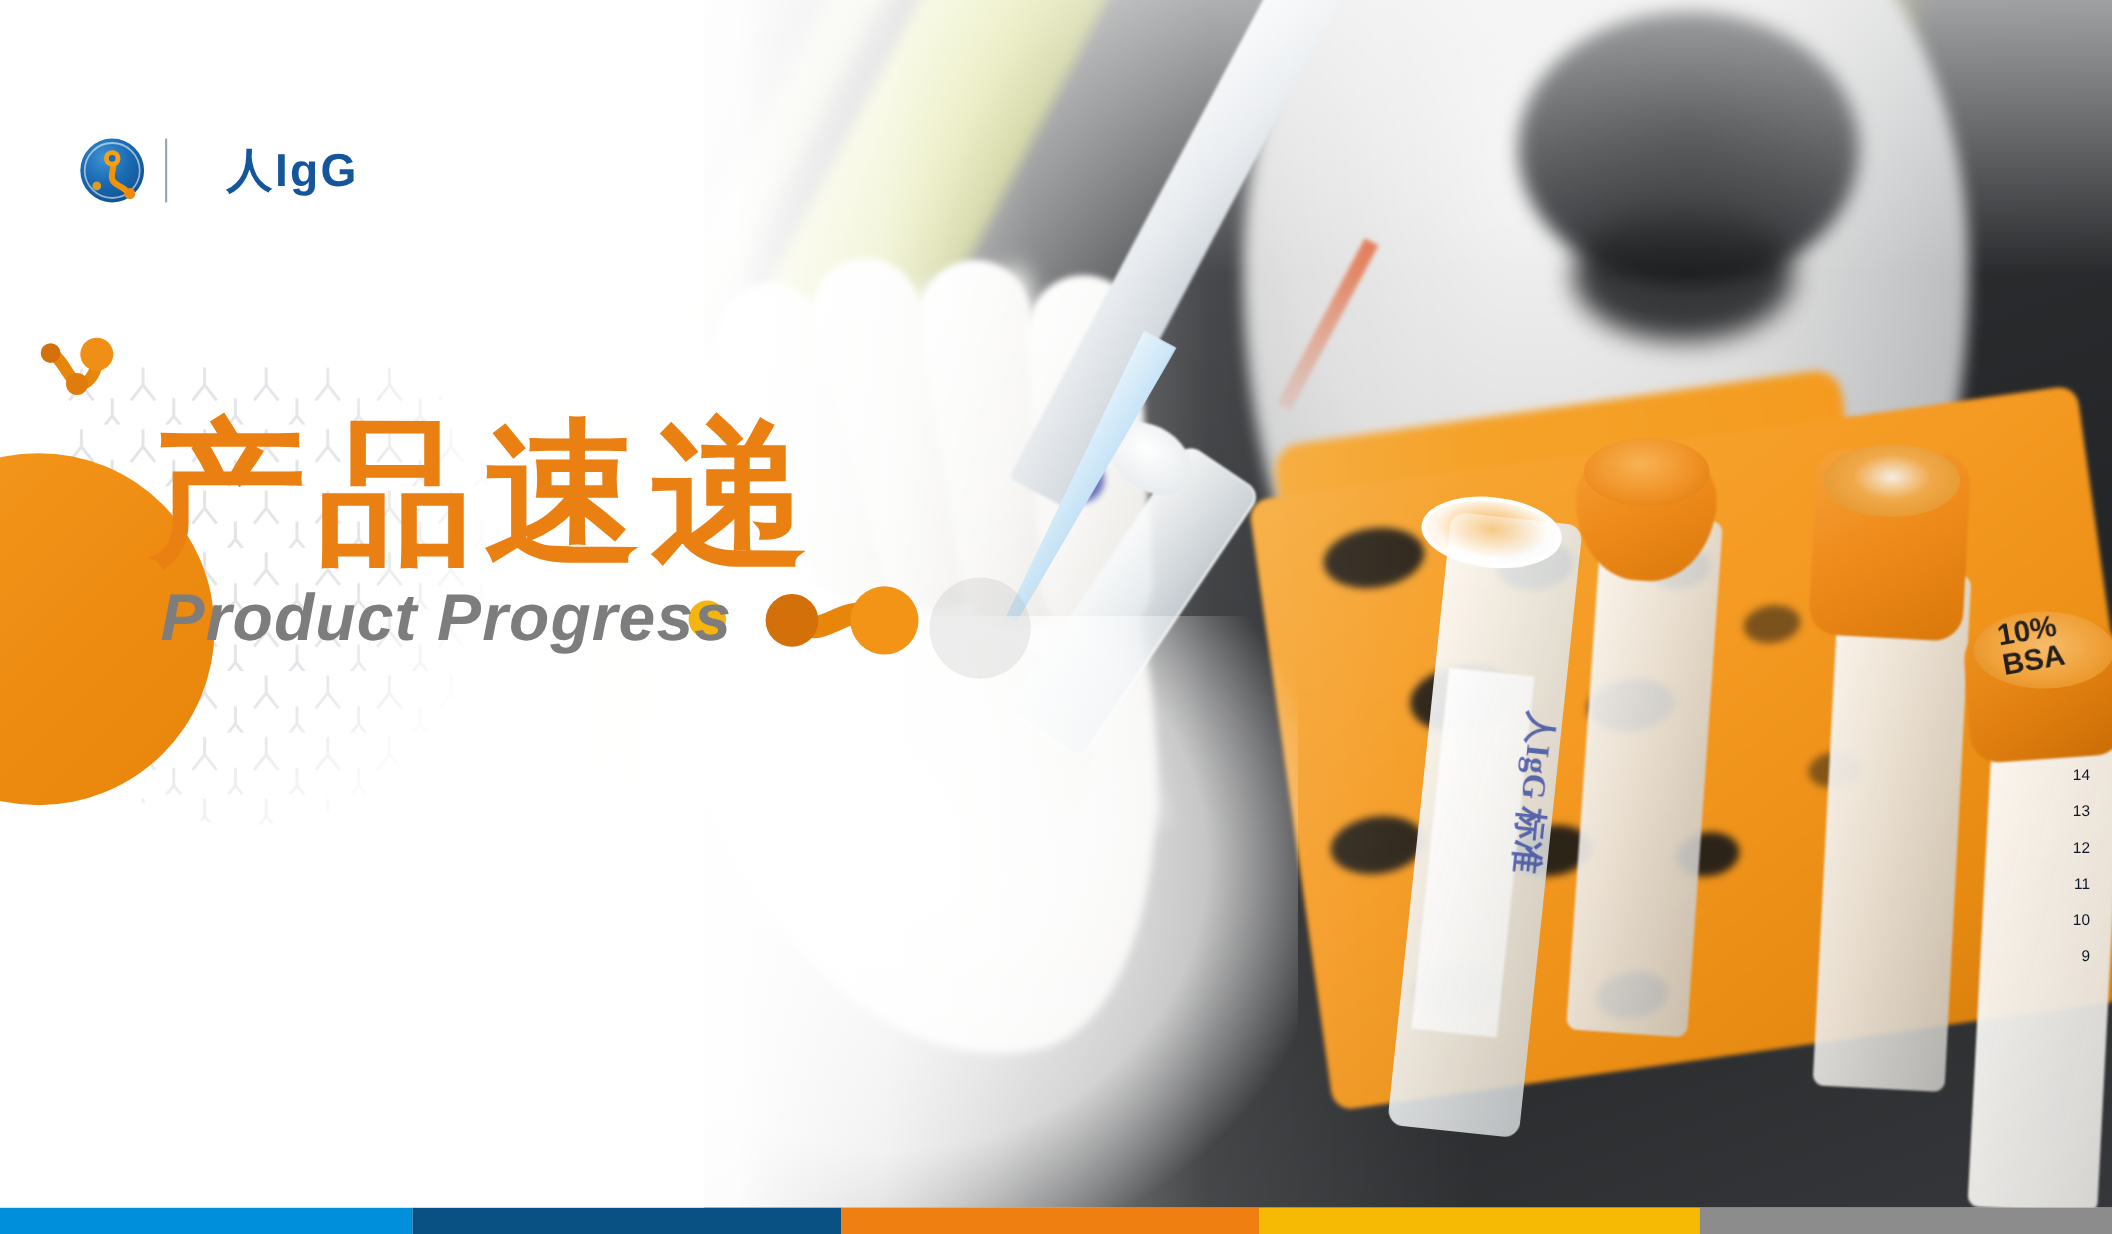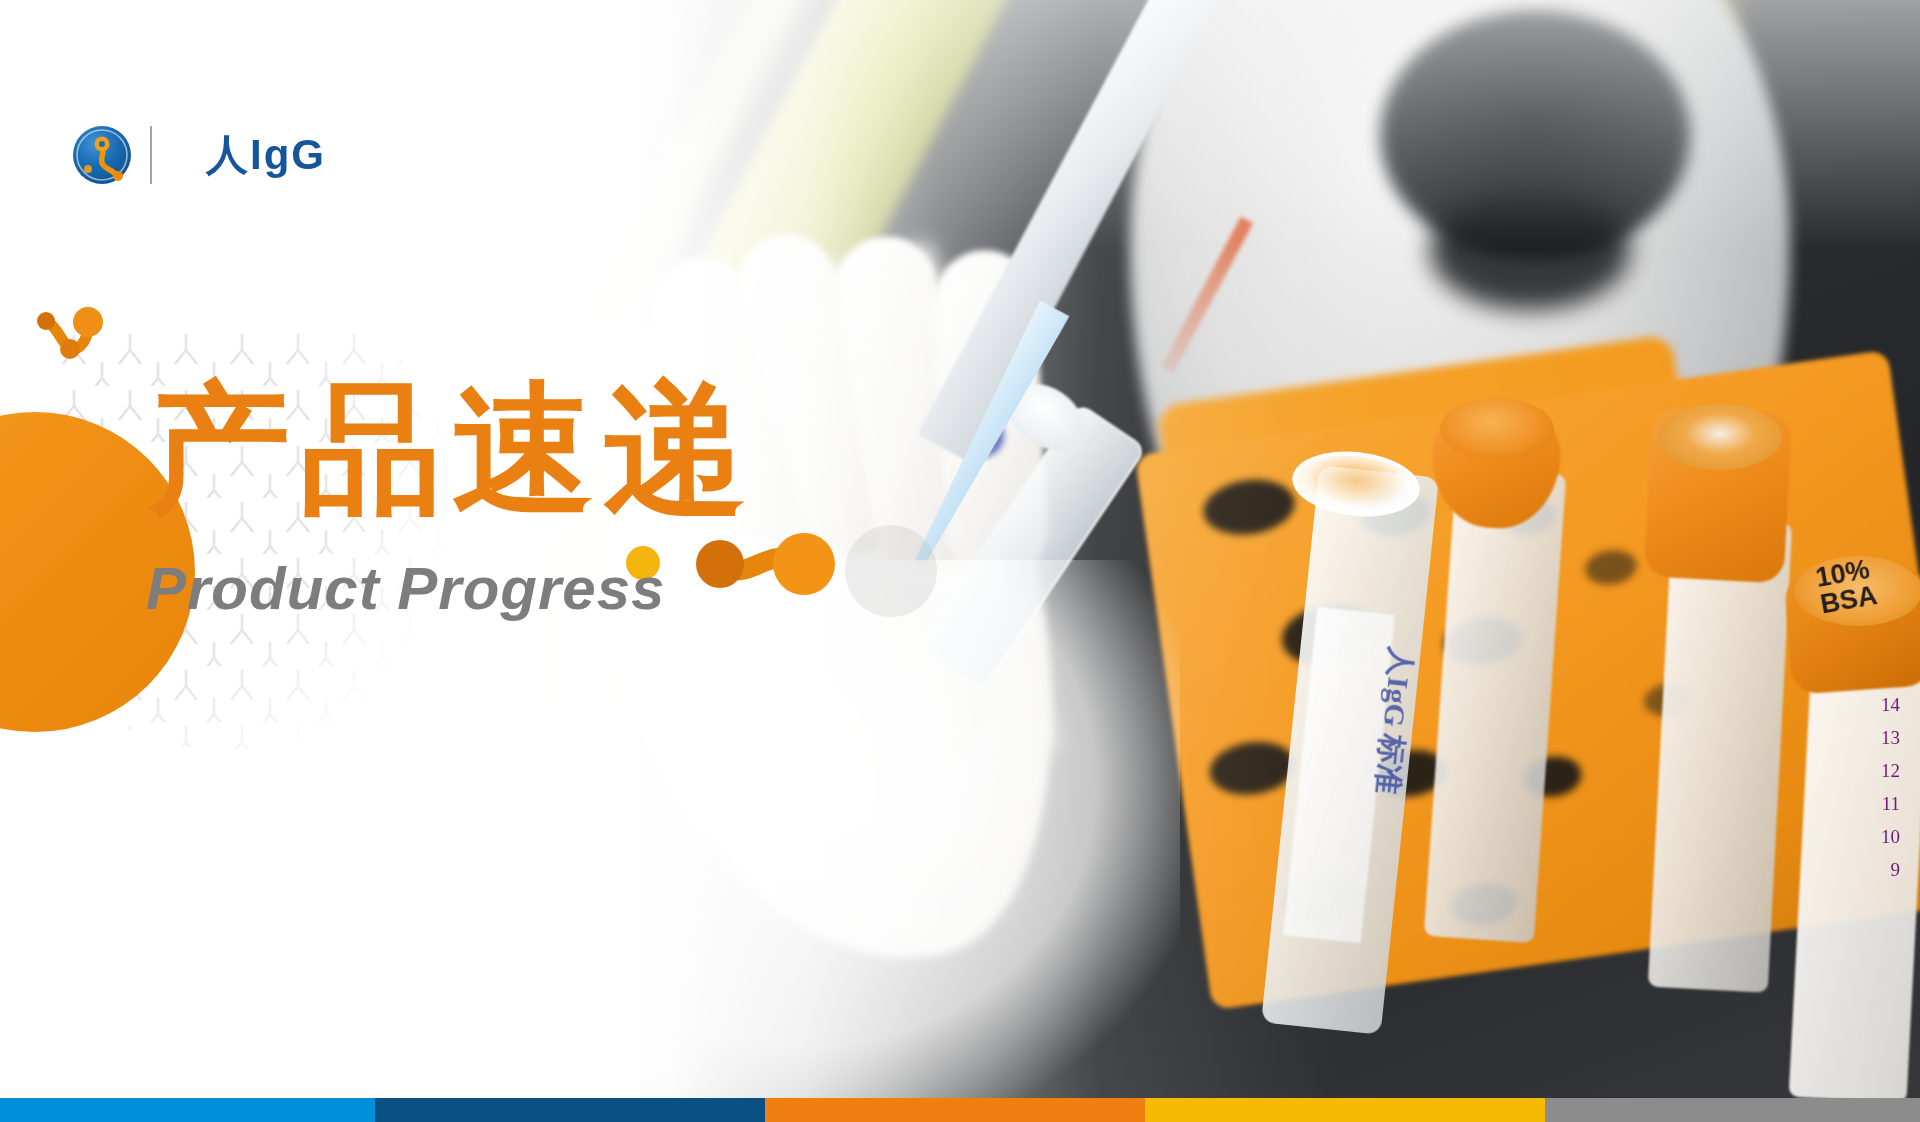--- a/index.html
+++ b/index.html
@@ -251,23 +251,23 @@
     border-radius: 50%;
     background: radial-gradient(ellipse at 45% 38%, #f8b253 0%, #ef8f22 60%, #d2760b 100%);
   }
   .ph-tube-body {
     position: absolute;
     background: linear-gradient(100deg, rgba(252,250,247,.95) 0%, rgba(232,230,226,.9) 45%, rgba(198,196,192,.88) 100%);
     filter: blur(1px);
   }
   .ph-grad-marks {
     position: absolute;
-    color: #701a75;
-    font-size: 19px;
-    font-family: Liberation Serif, serif;
+    color: #0f172a;
+    font-size: 14px;
+    font-family: Liberation Sans, sans-serif;
     line-height: 33px;
     text-align: right;
     filter: blur(.4px);
   }
   .ph-bsa-text {
     position: absolute;
     color: #241f1c;
     font-family: "Liberation Sans", sans-serif;
     font-size: 27px;
     font-weight: bold;
@@ -385,21 +385,20 @@
     position: absolute;
     left: 146px; top: 527px;
     font-family: "Liberation Sans", sans-serif;
     font-weight: bold;
     font-style: italic;
     font-size: 60px;
     line-height: 70px;
     color: #7d7d7d;
     letter-spacing: 1px;
     white-space: nowrap;
-    margin-top: 27px;
   }
 
   
   .bottom-bar {
     position: absolute;
     left: 0; bottom: 0;
     width: 1920px; height: 24px;
     display: flex;
   }
   .bar-seg { height: 100%; }
@@ -535,21 +534,21 @@
       <path d="M30 18 C34 24, 28 32, 30 38 C32 44, 40 44, 44 50" stroke="#f29205" stroke-width="5.5" fill="none" stroke-linecap="round"></path>
       <circle cx="30" cy="19" r="7.5" fill="#f4a017"></circle>
       <circle cx="30" cy="19" r="3" fill="#1b6cb4"></circle>
       <circle cx="46" cy="51" r="5" fill="#ef8a0a"></circle>
       <circle cx="16" cy="44" r="4" fill="#f4a017" opacity=".9"></circle>
     </svg>
     <div class="logo-divider"></div>
     <div class="logo-cn" style="color: rgb(20, 85, 155);">人IgG</div>
   </div>
 
-  <div class="title-cn" style="color: rgb(234, 127, 18); margin-left: 12px;">产品速递</div>
+  <div class="title-cn" style="color: rgb(234, 127, 18);">产品速递</div>
   <div class="title-en" style="color: rgb(125, 125, 125);">Product Progress</div>
 
   <div class="bottom-bar">
     <div class="bar-seg" style="background: rgb(0, 144, 219); width: 375px;"></div>
     <div class="bar-seg" style="background: rgb(10, 81, 131); width: 390px;"></div>
     <div class="bar-seg" style="background: rgb(238, 127, 16); width: 380px;"></div>
     <div class="bar-seg" style="background: rgb(246, 186, 5); width: 400px;"></div>
     <div class="bar-seg" style="background: rgb(140, 140, 140); width: 375px;"></div>
   </div>
 

